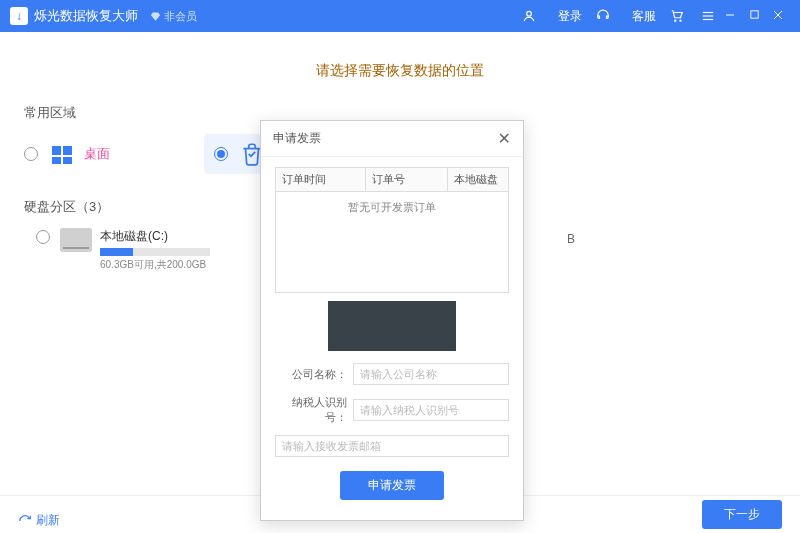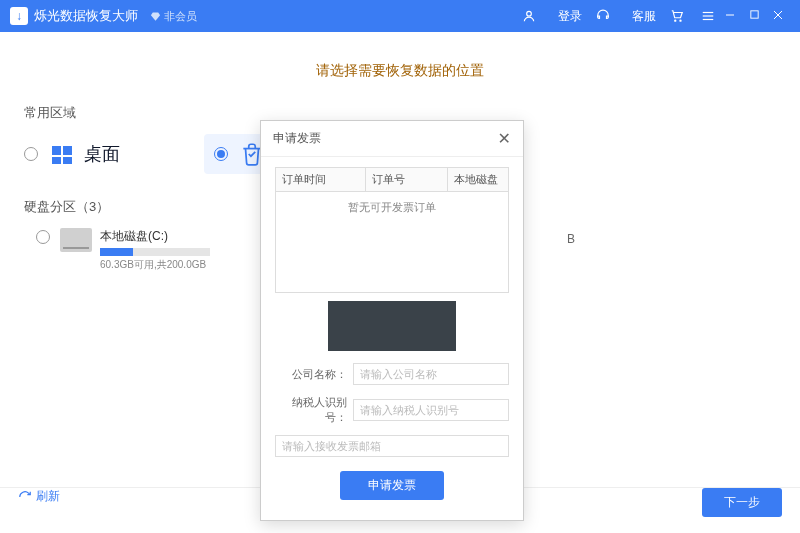--- a/index.html
+++ b/index.html
@@ -19,33 +19,33 @@
     .page-heading { text-align: center; font-size: 14px; color: #a16207; margin: 10px 0 24px; }
     .section-label { font-size: 13px; color: #555; margin-bottom: 12px; }
     
     .area-row { display: flex; margin-bottom: 24px; }
     .area-item { display: flex; align-items: center; width: 180px; }
     .area-item.selected { background: #eef4ff; border-radius: 4px; padding: 6px 10px; }
     .radio { width: 14px; height: 14px; border: 1.5px solid #999; border-radius: 50%; margin-right: 10px; position: relative; flex-shrink: 0; }
     .radio.on { border-color: #3a7cf3; }
     .radio.on::after { content: ''; position: absolute; width: 8px; height: 8px; background: #3a7cf3; border-radius: 50%; top: 50%; left: 50%; transform: translate(-50%,-50%); }
     .area-icon { width: 28px; height: 28px; margin-right: 8px; display: flex; align-items: center; justify-content: center; }
-    .area-text { font-size: 18px; color: #0f172a; }
+    .area-text { font-size: 13px; color: #ec4899; }
     
     .disk-item { display: flex; align-items: flex-start; margin-left: 12px; margin-top: 8px; }
     .disk-item .radio { margin-top: 2px; }
     .disk-icon { width: 32px; height: 24px; background: #d0d0d0; border-radius: 2px; margin-right: 8px; position: relative; }
     .disk-icon::after { content: ''; position: absolute; bottom: 3px; left: 3px; right: 3px; height: 2px; background: #999; }
     .disk-info { font-size: 11px; color: #555; }
     .disk-name { font-size: 12px; color: #333; margin-bottom: 3px; }
     .disk-bar { width: 110px; height: 8px; background: #e5e5e5; margin: 2px 0; position: relative; }
     .disk-bar-fill { position: absolute; left: 0; top: 0; bottom: 0; width: 30%; background: #3a7cf3; }
     .disk-size { font-size: 10px; color: #888; }
     
-    .footer { position: absolute; bottom: 12px; left: 0; right: 0; height: 34px; border-top: 1px solid #eee; display: flex; align-items: flex-start; padding: 0 18px; }
+    .footer { position: absolute; bottom: 4px; left: 0; right: 0; height: 34px; border-top: 1px solid #eee; display: flex; align-items: flex-end; padding: 0 18px; }
     .refresh { display: flex; align-items: center; color: #3a7cf3; font-size: 12px; cursor: pointer; }
     .refresh svg { margin-right: 4px; }
     .footer .spacer { flex: 1; }
     .next-btn { background: #3a7cf3; color: #fff; border: none; border-radius: 3px; padding: 6px 22px; font-size: 12px; cursor: pointer; }
     
     .modal { position: absolute; top: 120px; left: 260px; width: 264px; background: #fff; border: 1px solid #ccc; box-shadow: 0 4px 16px rgba(0,0,0,0.15); z-index: 10; }
     .modal-head { display: flex; align-items: center; padding: 8px 12px; border-bottom: 1px solid #eee; }
     .modal-title { font-size: 12px; color: #555; flex: 1; }
     .modal-close { cursor: pointer; font-size: 16px; color: #666; }
     .modal-body { padding: 10px 14px 16px; }

